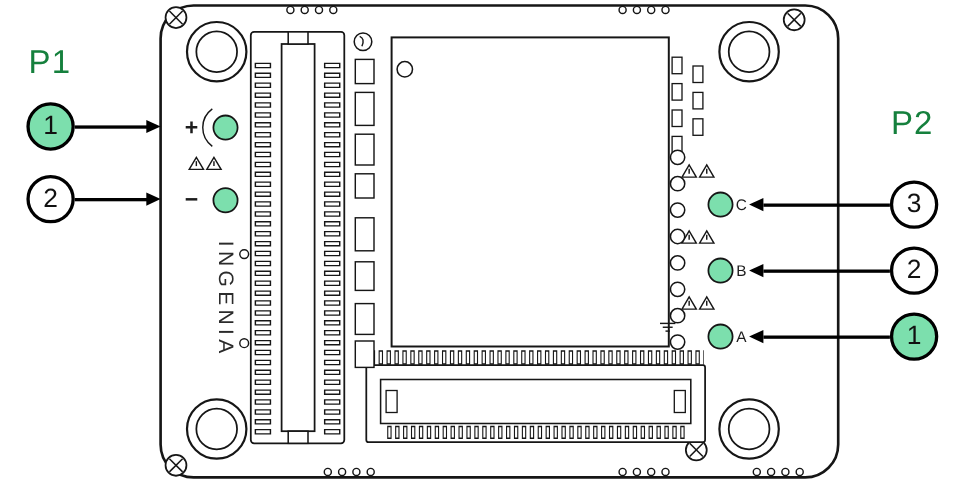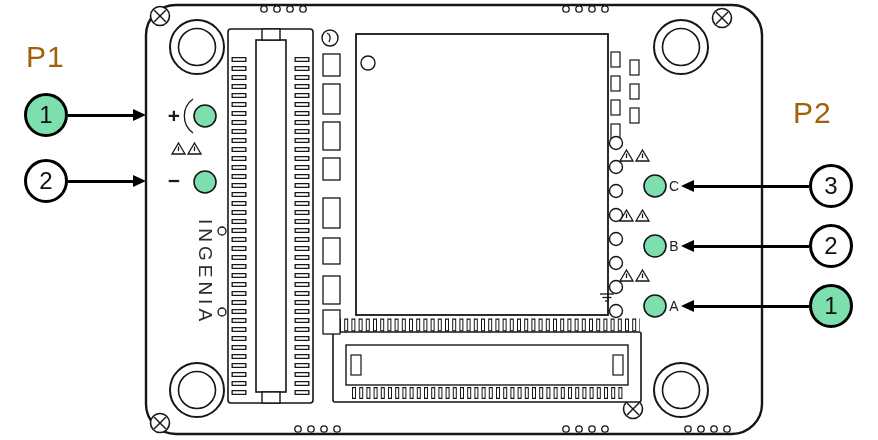--- a/index.html
+++ b/index.html
@@ -4,21 +4,21 @@
 <style>
   html,body { margin:0; padding:0; background:#ffffff; }
   .canvas {
     position:relative; width:878px; height:440px; background:#fff;
     font-family:"Liberation Sans", sans-serif; overflow:hidden;
   }
   .abs { position:absolute; }
   svg text { font-family:"Liberation Sans", sans-serif; }
 
   .port-label {
-    position:absolute; font-size:30px; color:#a16207; letter-spacing:1px;
+    position:absolute; font-size:30px; color:#15803d; letter-spacing:1px;
   }
   .callout {
     position:absolute; width:44px; height:44px; box-sizing:border-box;
     border:3px solid #000; border-radius:50%; background:#fff;
     display:flex; align-items:center; justify-content:center;
     font-size:24px; color:#111;
   }
   .callout[data-highlight="true"] { background: var(--highlight, #7CDFAD); }
 
   .arrow-line { position:absolute; height:3px; background:#000; }
@@ -183,21 +183,21 @@
   <div class="port-label" style="left:26px; top:40px">P1</div>
 
   <div class="callout" style="left:24px; top:93px" data-highlight="true">1</div>
   <div class="arrow-line" style="left:68px; top:113.5px; width:66px"></div>
   <div class="arrow-head to-right" style="left:133px; top:109px"></div>
 
   <div class="callout" style="left:24px; top:159px" data-highlight="false">2</div>
   <div class="arrow-line" style="left:68px; top:179.5px; width:66px"></div>
   <div class="arrow-head to-right" style="left:133px; top:175px"></div>
 
-  <div class="port-label" style="left:793px; top:96px">P2</div>
+  <div class="port-label" style="left:810px; top:96px">P2</div>
 
   <div class="callout" style="left:809px; top:164px" data-highlight="false">3</div>
   <div class="arrow-line" style="left:694px; top:184.5px; width:115px"></div>
   <div class="arrow-head to-left" style="left:681px; top:180px"></div>
 
   <div class="callout" style="left:809px; top:224px" data-highlight="false">2</div>
   <div class="arrow-line" style="left:694px; top:244.5px; width:115px"></div>
   <div class="arrow-head to-left" style="left:681px; top:240px"></div>
 
   <div class="callout" style="left:809px; top:284px" data-highlight="true">1</div>

